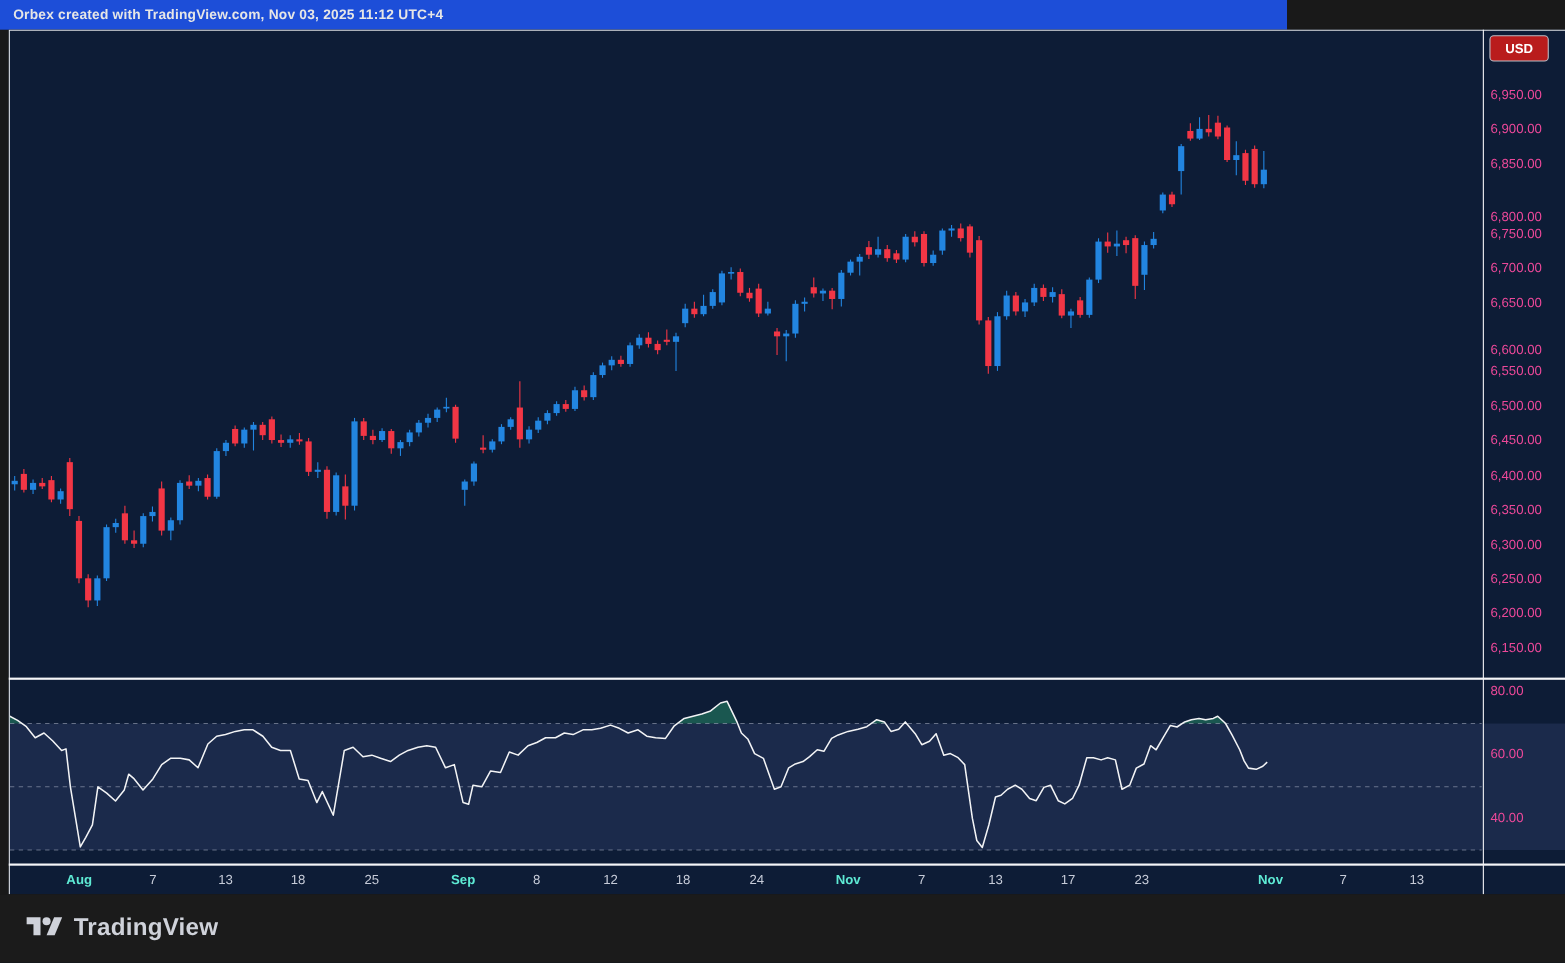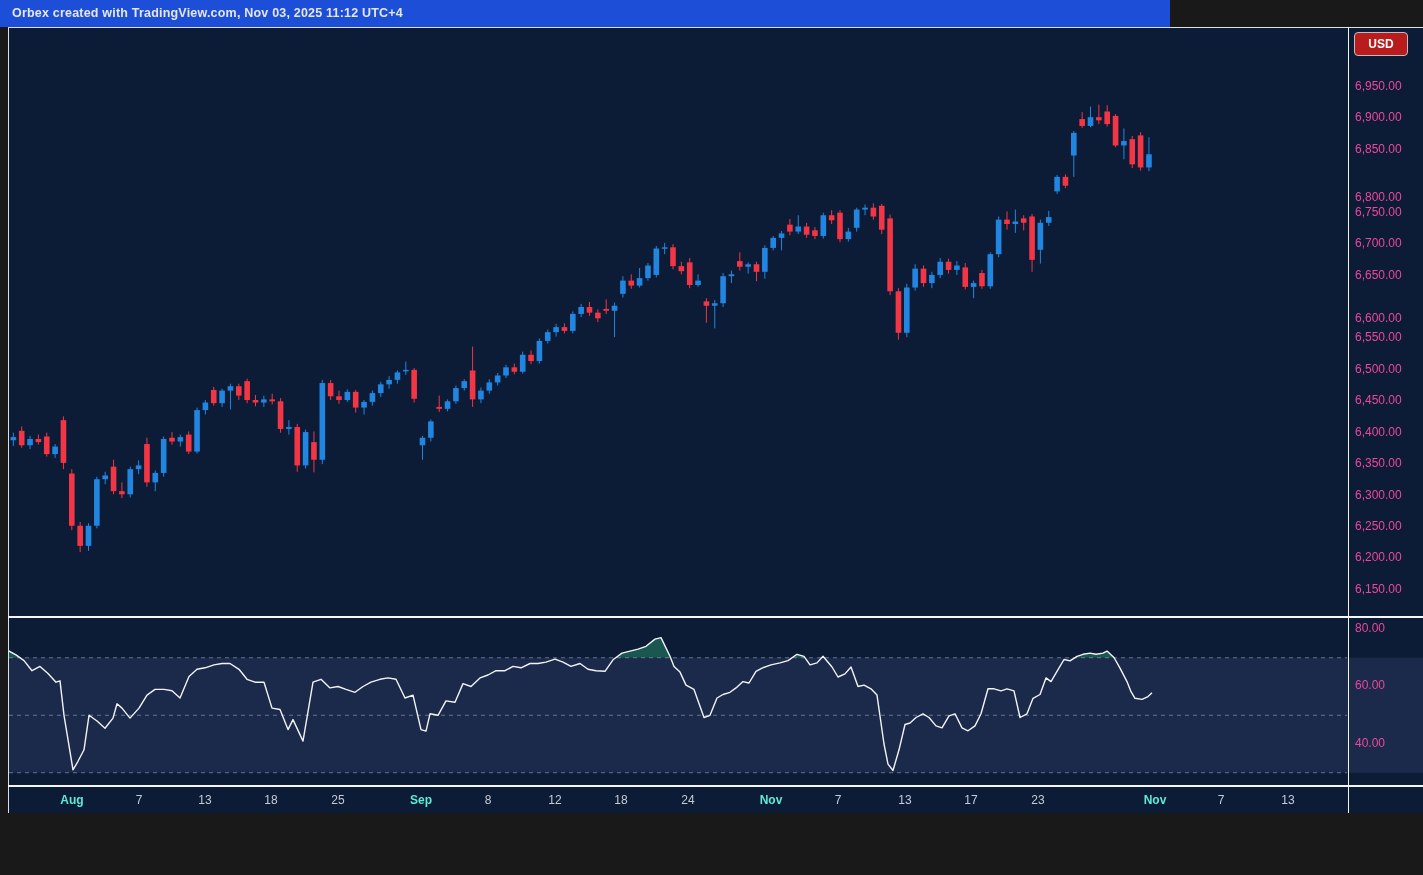--- a/index.html
+++ b/index.html
@@ -384,14 +384,26 @@
       <div class="time-label month" style="left: 771px;">Nov</div>
       <div class="time-label" style="left: 838px;">7</div>
       <div class="time-label" style="left: 905px;">13</div>
       <div class="time-label" style="left: 971px;">17</div>
       <div class="time-label" style="left: 1038px;">23</div>
       <div class="time-label month" style="left: 1155px;">Nov</div>
       <div class="time-label" style="left: 1221px;">7</div>
       <div class="time-label" style="left: 1288px;">13</div>
     </div>
 
+  <div id="footer">
+    <div id="brand">
+      <svg width="33" height="26" viewBox="0 0 36 28">
+        <g fill="#cfd2da">
+          <path d="M14 22H7V11H0V4h14v18z"></path>
+          <circle cx="20" cy="8" r="4"></circle>
+          <path d="M28 22h-8l7.5-18h8L28 22z"></path>
+        </g>
+      </svg>
+      <span class="brand-text">TradingView</span>
+    </div>
+  </div>
 
 </div>
 
 </body></html>

